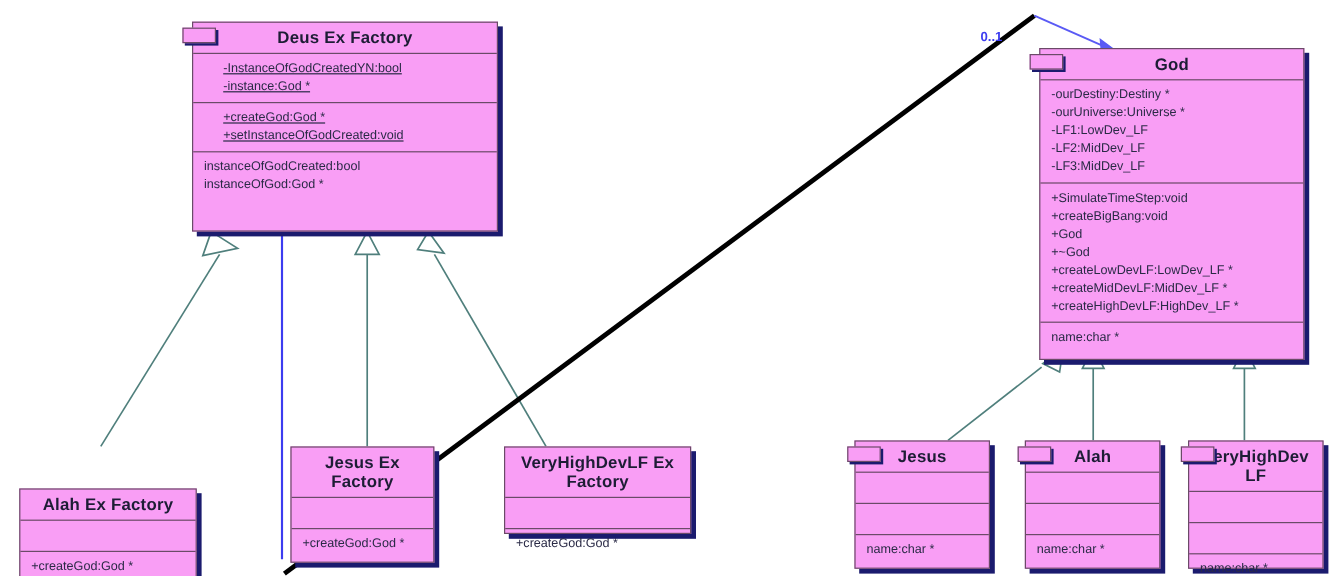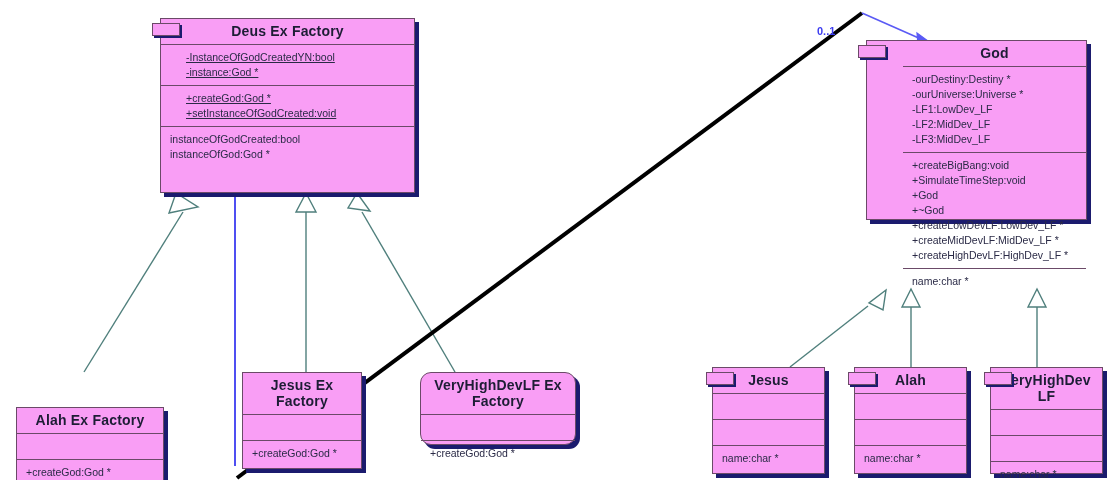--- a/index.html
+++ b/index.html
@@ -74,24 +74,24 @@
   }
   .mult-label {
     position: absolute;
     font-size: 11px;
     font-weight: bold;
     color: #3c3cf0;
     z-index: 7;
   }
   
   #deus-ex-factory { left: 160px; top: 18px;  width: 255px; height: 175px; }
-  #god-class       { left: 866px; top: 40px;  width: 221px; height: 180px; padding-left: 36px; }
+  #god-class       { left: 866px; top: 40px;  width: 221px; height: 260px; }
   #alah-ex-factory { left: 16px;  top: 372px; width: 148px; height: 97px; margin-top: 35px; }
   #jesus-ex-factory{ left: 242px; top: 372px; width: 120px; height: 97px; }
-  #vhd-ex-factory  { left: 420px; top: 372px; width: 156px; height: 73px; border-radius: 11px; }
+  #vhd-ex-factory  { left: 420px; top: 372px; width: 156px; height: 73px; }
   #jesus-class     { left: 712px; top: 367px; width: 113px; height: 107px; }
   #alah-class      { left: 854px; top: 367px; width: 113px; height: 107px; }
   #vhd-class       { left: 990px; top: 367px; width: 113px; height: 107px; }
 </style>
 </head>
 <body>
 
 <div id="canvas">
 
   <svg class="edges" viewBox="0 0 1120 480">
@@ -144,22 +144,22 @@
   <div class="uml-class" id="god-class">
     <div class="cls-title">God</div>
     <div class="cls-section">
       <div class="cls-row">-ourDestiny:Destiny *</div>
       <div class="cls-row">-ourUniverse:Universe *</div>
       <div class="cls-row">-LF1:LowDev_LF</div>
       <div class="cls-row">-LF2:MidDev_LF</div>
       <div class="cls-row">-LF3:MidDev_LF</div>
     </div>
     <div class="cls-section">
+      <div class="cls-row">+SimulateTimeStep:void</div>
       <div class="cls-row">+createBigBang:void</div>
-      <div class="cls-row">+SimulateTimeStep:void</div>
       <div class="cls-row">+God</div>
       <div class="cls-row">+~God</div>
       <div class="cls-row">+createLowDevLF:LowDev_LF *</div>
       <div class="cls-row">+createMidDevLF:MidDev_LF *</div>
       <div class="cls-row">+createHighDevLF:HighDev_LF *</div>
     </div>
     <div class="cls-section">
       <div class="cls-row">name:char *</div>
     </div>
   </div>

